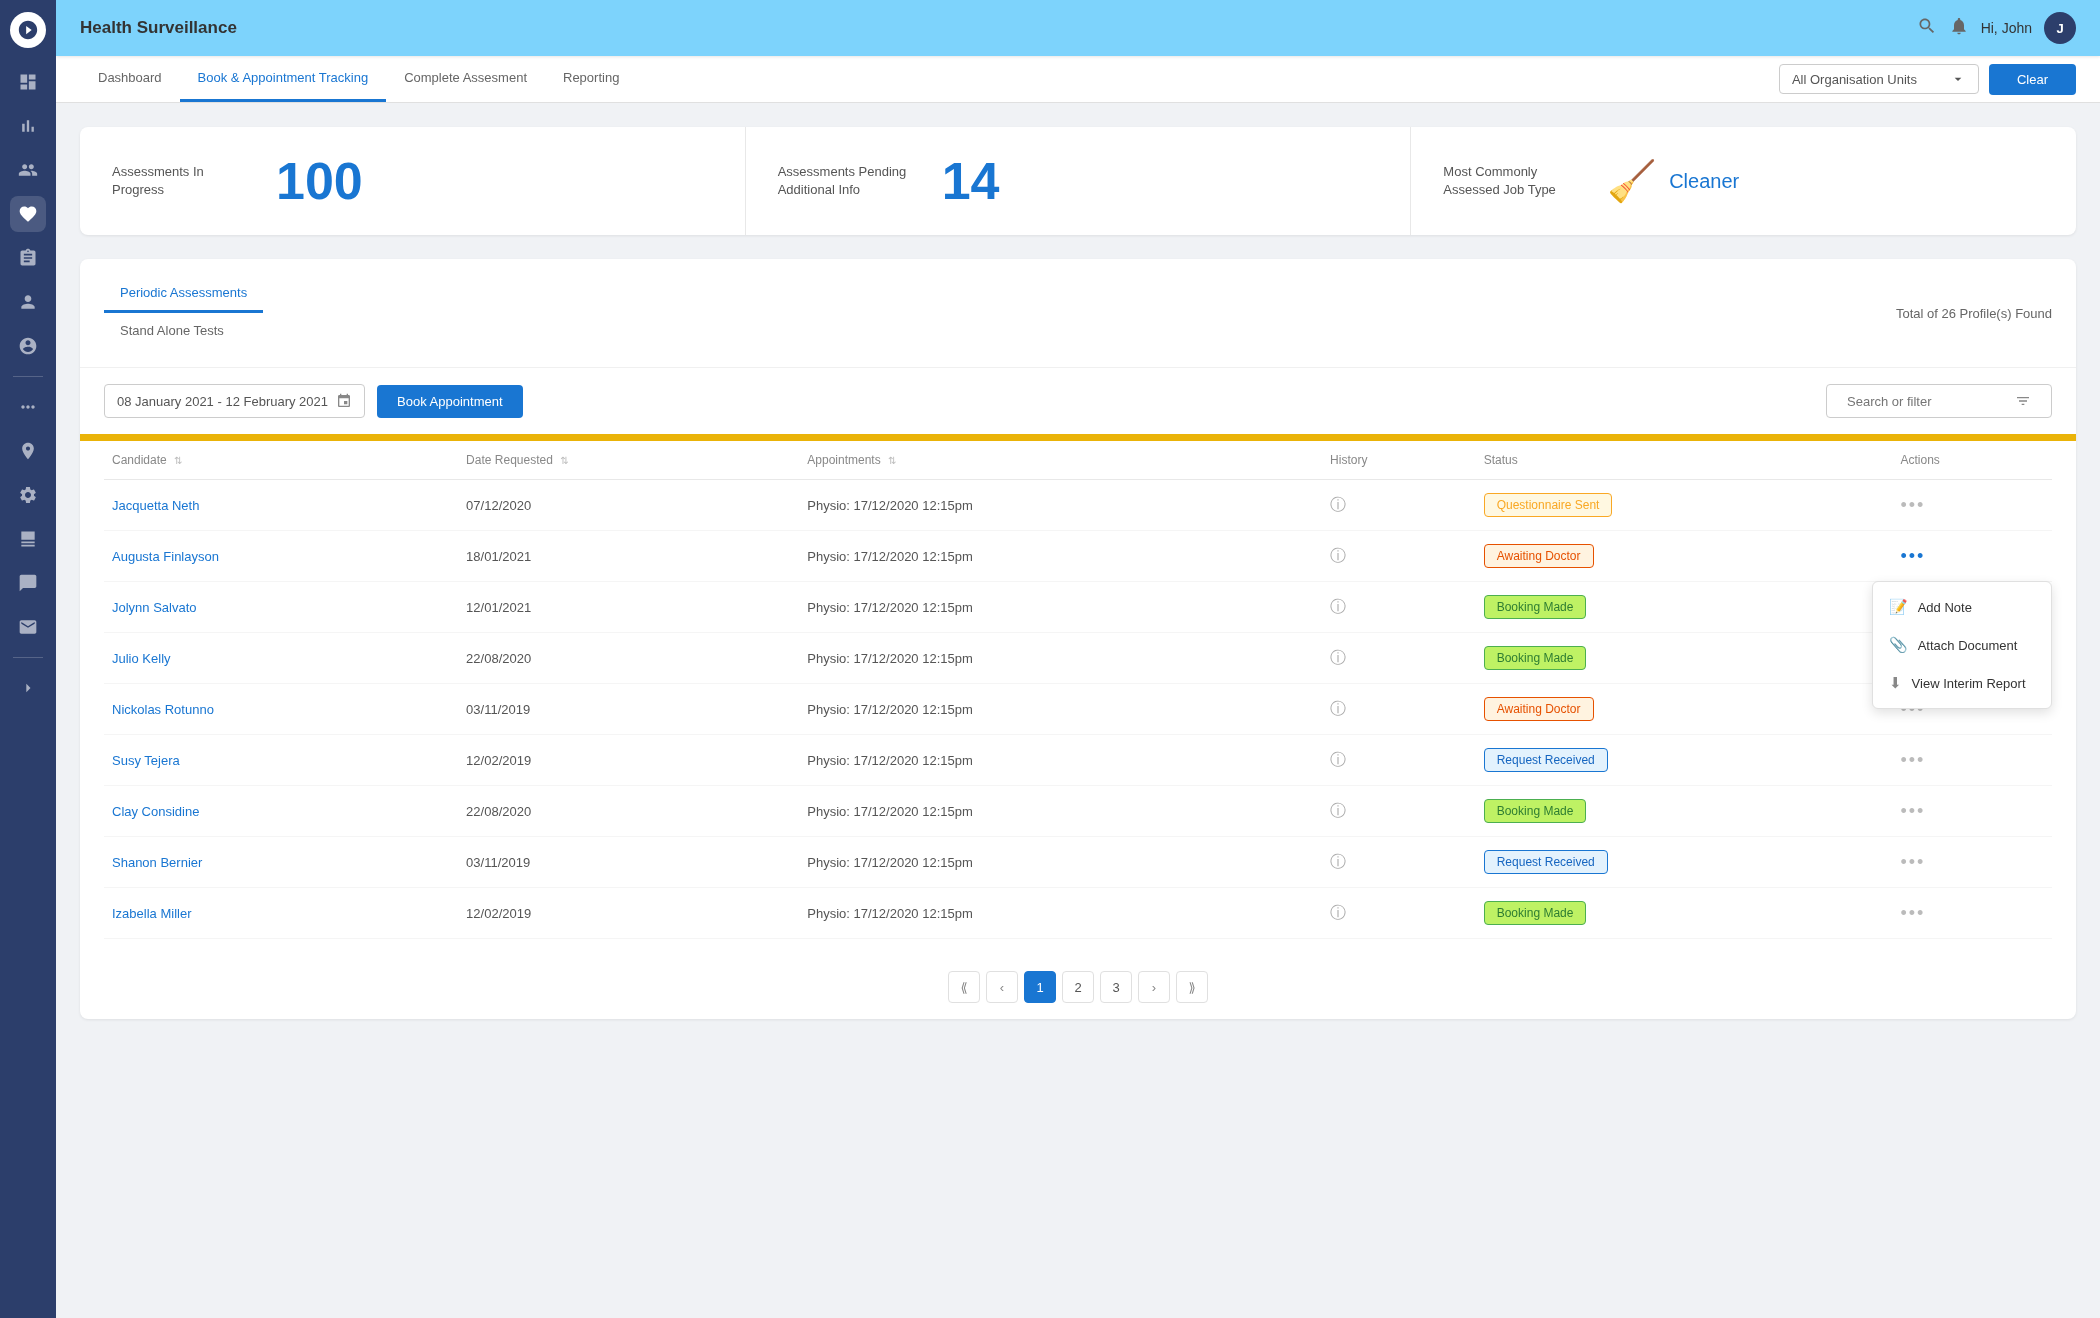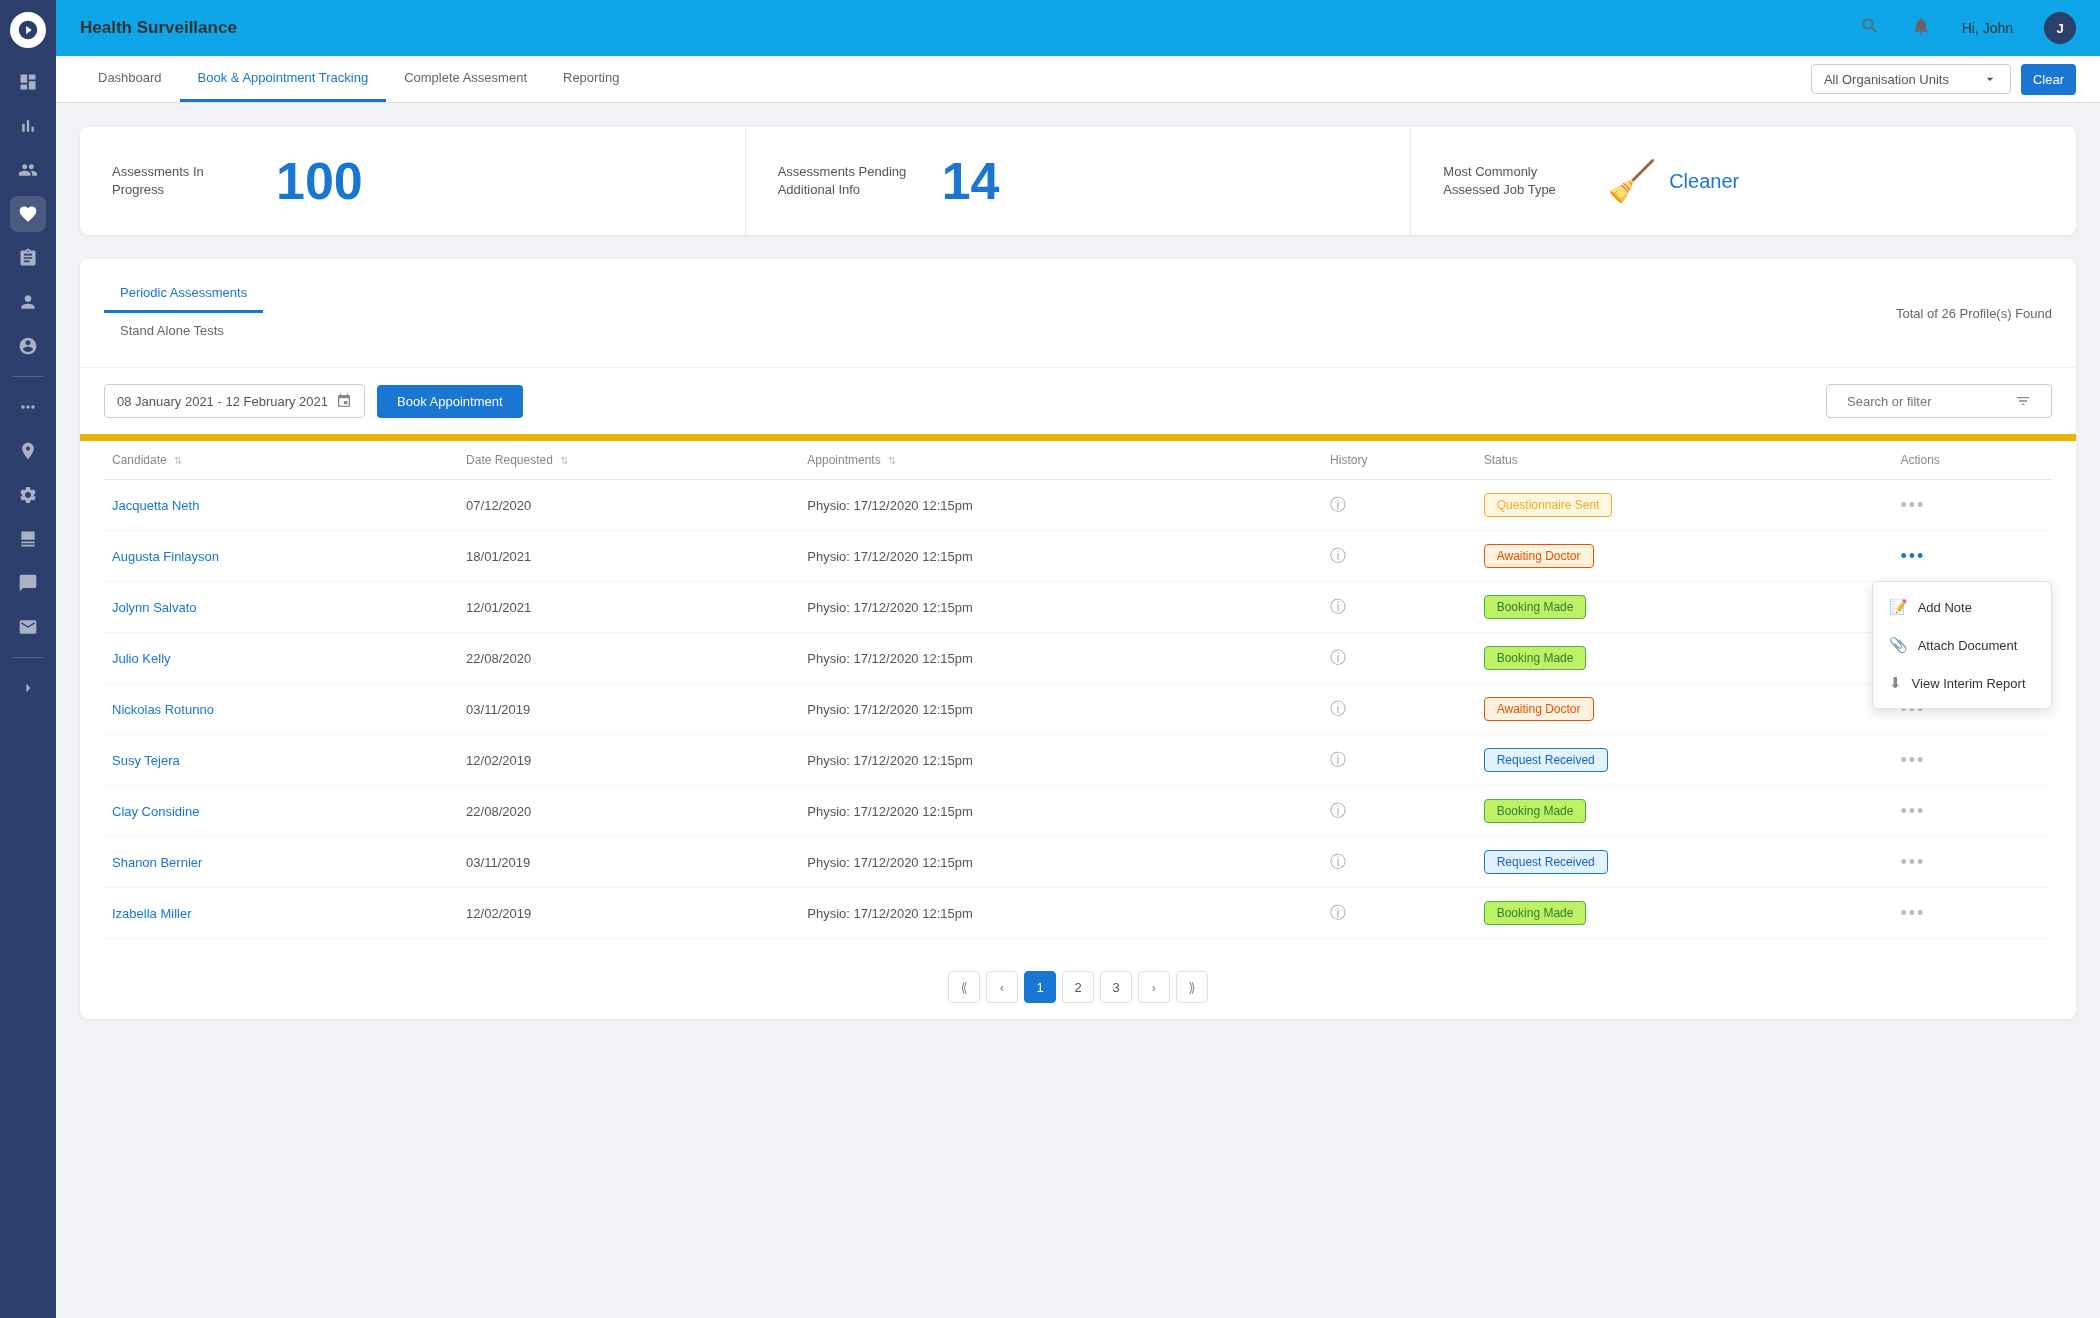--- a/index.html
+++ b/index.html
@@ -34,27 +34,27 @@
       font-size: 18px;
     }
     .sidebar-icon.active { color: #fff; background: rgba(255,255,255,0.15); }
     .sidebar-divider { width: 30px; height: 1px; background: rgba(255,255,255,0.2); margin: 4px 0; }
 
     
     .main { flex: 1; display: flex; flex-direction: column; overflow: hidden; }
 
     
     .topbar {
-      background: #0ea5e9;
+      background: #7dd3fc;
       height: 56px;
       display: flex;
       align-items: center;
       padding: 16px 24px;
       box-shadow: 0 1px 3px rgba(0,0,0,0.1);
-      gap: 31px;
+      gap: 12px;
       flex-shrink: 0;
       z-index: 10;
     }
     .topbar-title { font-size: 17px; font-weight: 600; color: #333; flex-shrink: 0; }
     .topbar-spacer { flex: 1; }
     .topbar-icon { color: #666; font-size: 18px; cursor: pointer; }
     .topbar-user { display: flex; align-items: center; gap: 8px; color: #333; font-size: 14px; }
     .topbar-avatar {
       width: 32px; height: 32px; border-radius: 50%;
       background: #2c3e6b; color: #fff;
@@ -87,21 +87,21 @@
       border: 1px solid #ccc; border-radius: 4px;
       padding: 6px 12px;
       font-size: 13px; color: #555;
       background: #fff; cursor: pointer;
       min-width: 200px;
       justify-content: space-between;
     }
     .clear-btn {
       background: #1976d2; color: #fff;
       border: none; border-radius: 4px;
-      padding: 8px 12px; font-size: 13px;
+      padding: 8px 28px; font-size: 13px;
       cursor: pointer; margin-left: 10px;
       font-weight: 500;
     }
 
     
     .content { flex: 1; overflow-y: auto; padding: 24px; }
 
     
     .stats-row {
       display: flex;

